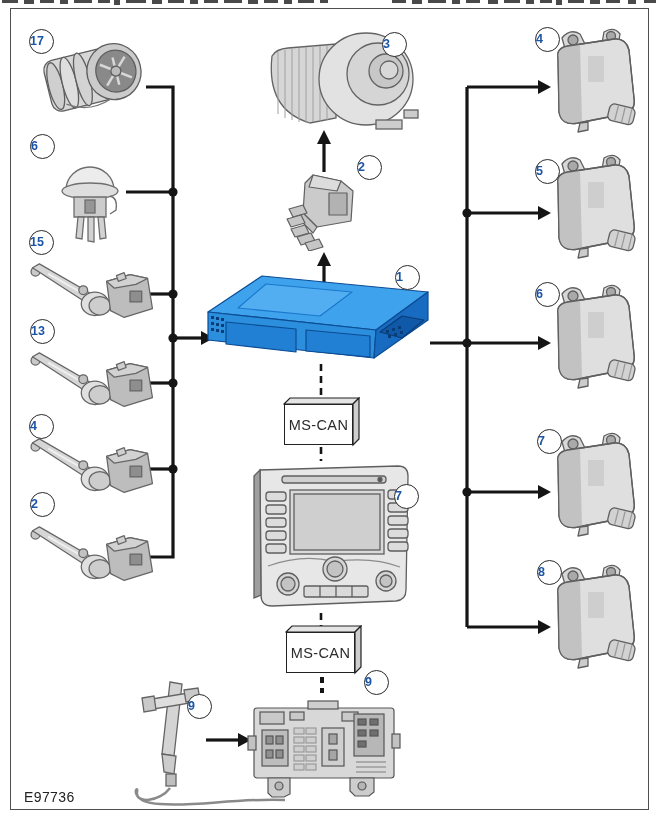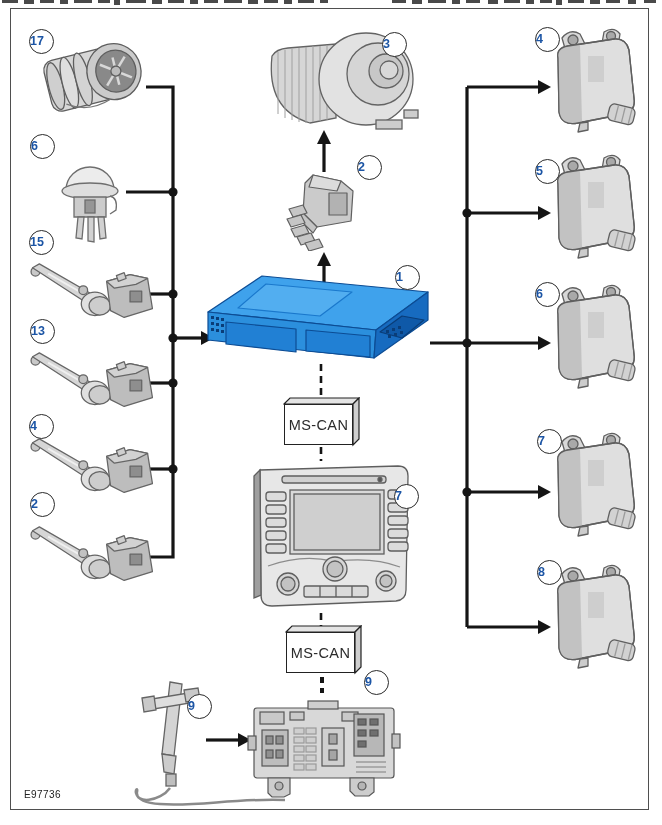--- a/index.html
+++ b/index.html
@@ -9,21 +9,21 @@
          border:1.5px solid #4f4f4f;box-sizing:border-box;background:#fff;}
   svg.layer{position:absolute;left:0;top:0;pointer-events:none;}
   .comp{position:absolute;}
   .badge{position:absolute;width:23px;height:23px;border:1.6px solid #2a2a2a;border-radius:50%;
          background:#fff;color:#1c55a5;font-weight:bold;font-size:12.5px;line-height:23px;
          text-align:left;z-index:30;}
   .mscan{position:absolute;width:77px;height:50px;z-index:20;}
   .mscan .face{position:absolute;left:1px;top:7px;width:69px;height:41px;background:#fff;
          border:1.6px solid #222;box-sizing:border-box;display:flex;align-items:center;justify-content:center;}
   .mscan .lbl{font-size:14.5px;color:#2b2b2b;letter-spacing:.4px;}
-  #figcode{position:absolute;left:24px;top:789px;font-size:10px;color:#222;letter-spacing:.4px;z-index:30;}
+  #figcode{position:absolute;left:24px;top:789px;font-size:14px;color:#222;letter-spacing:.4px;z-index:30;}
 </style>
 </head>
 <body>
 
 <div id="page">
   <div id="frame"></div>
 
   <svg width="0" height="0" style="position:absolute">
     <defs>
       <symbol id="sym-temp-sensor" viewBox="0 0 130 80">

